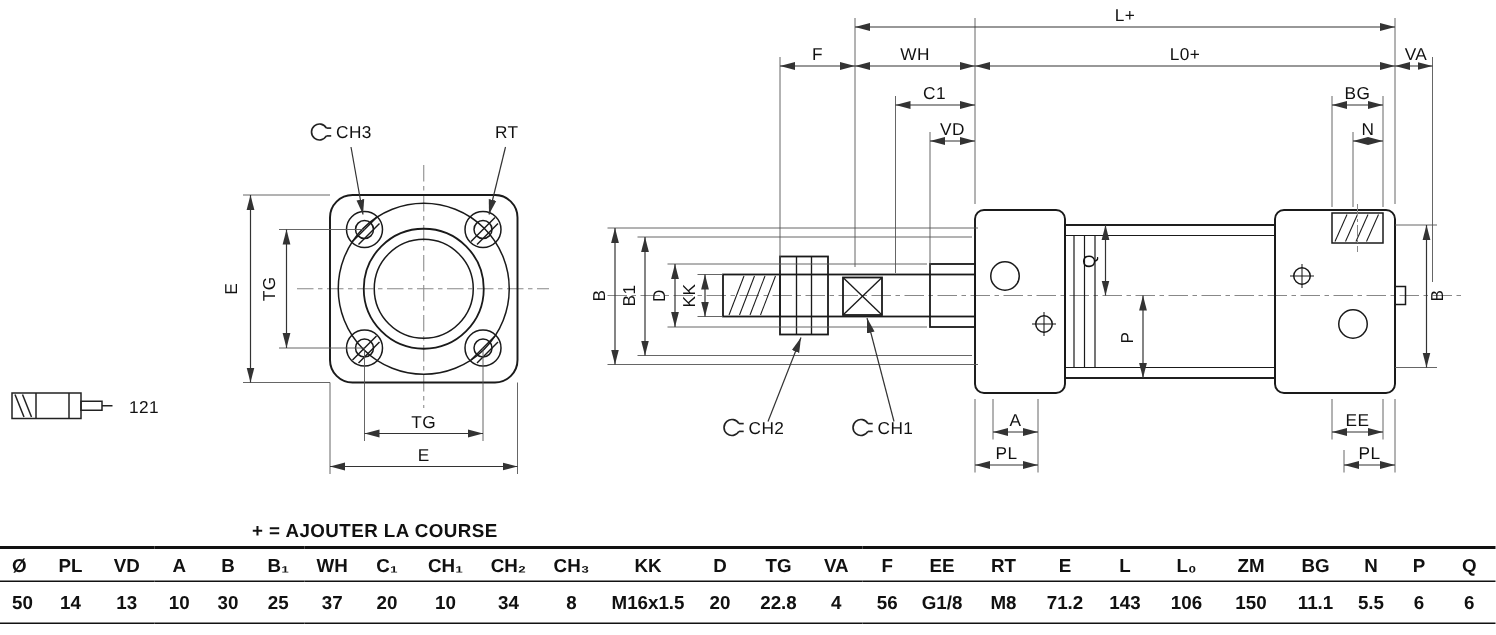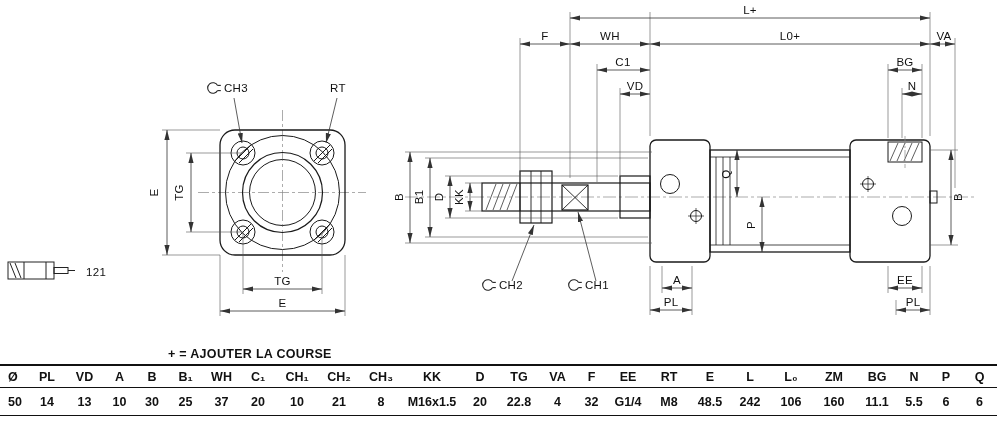--- a/index.html
+++ b/index.html
@@ -296,32 +296,32 @@
     <tr>
       <td class="first">50</td>
       <td>14</td>
       <td>13</td>
       <td>10</td>
       <td>30</td>
       <td>25</td>
       <td>37</td>
       <td>20</td>
       <td>10</td>
-      <td>21</td>
+      <td>34</td>
       <td>8</td>
       <td>M16x1.5</td>
       <td>20</td>
       <td>22.8</td>
       <td>4</td>
-      <td>32</td>
-      <td>G1/4</td>
+      <td>56</td>
+      <td>G1/8</td>
       <td>M8</td>
-      <td>48.5</td>
-      <td>242</td>
+      <td>71.2</td>
+      <td>143</td>
       <td>106</td>
-      <td>160</td>
+      <td>150</td>
       <td>11.1</td>
       <td>5.5</td>
       <td>6</td>
       <td>6</td>
     </tr>
   </tbody>
 </table>
 
 </body></html>

